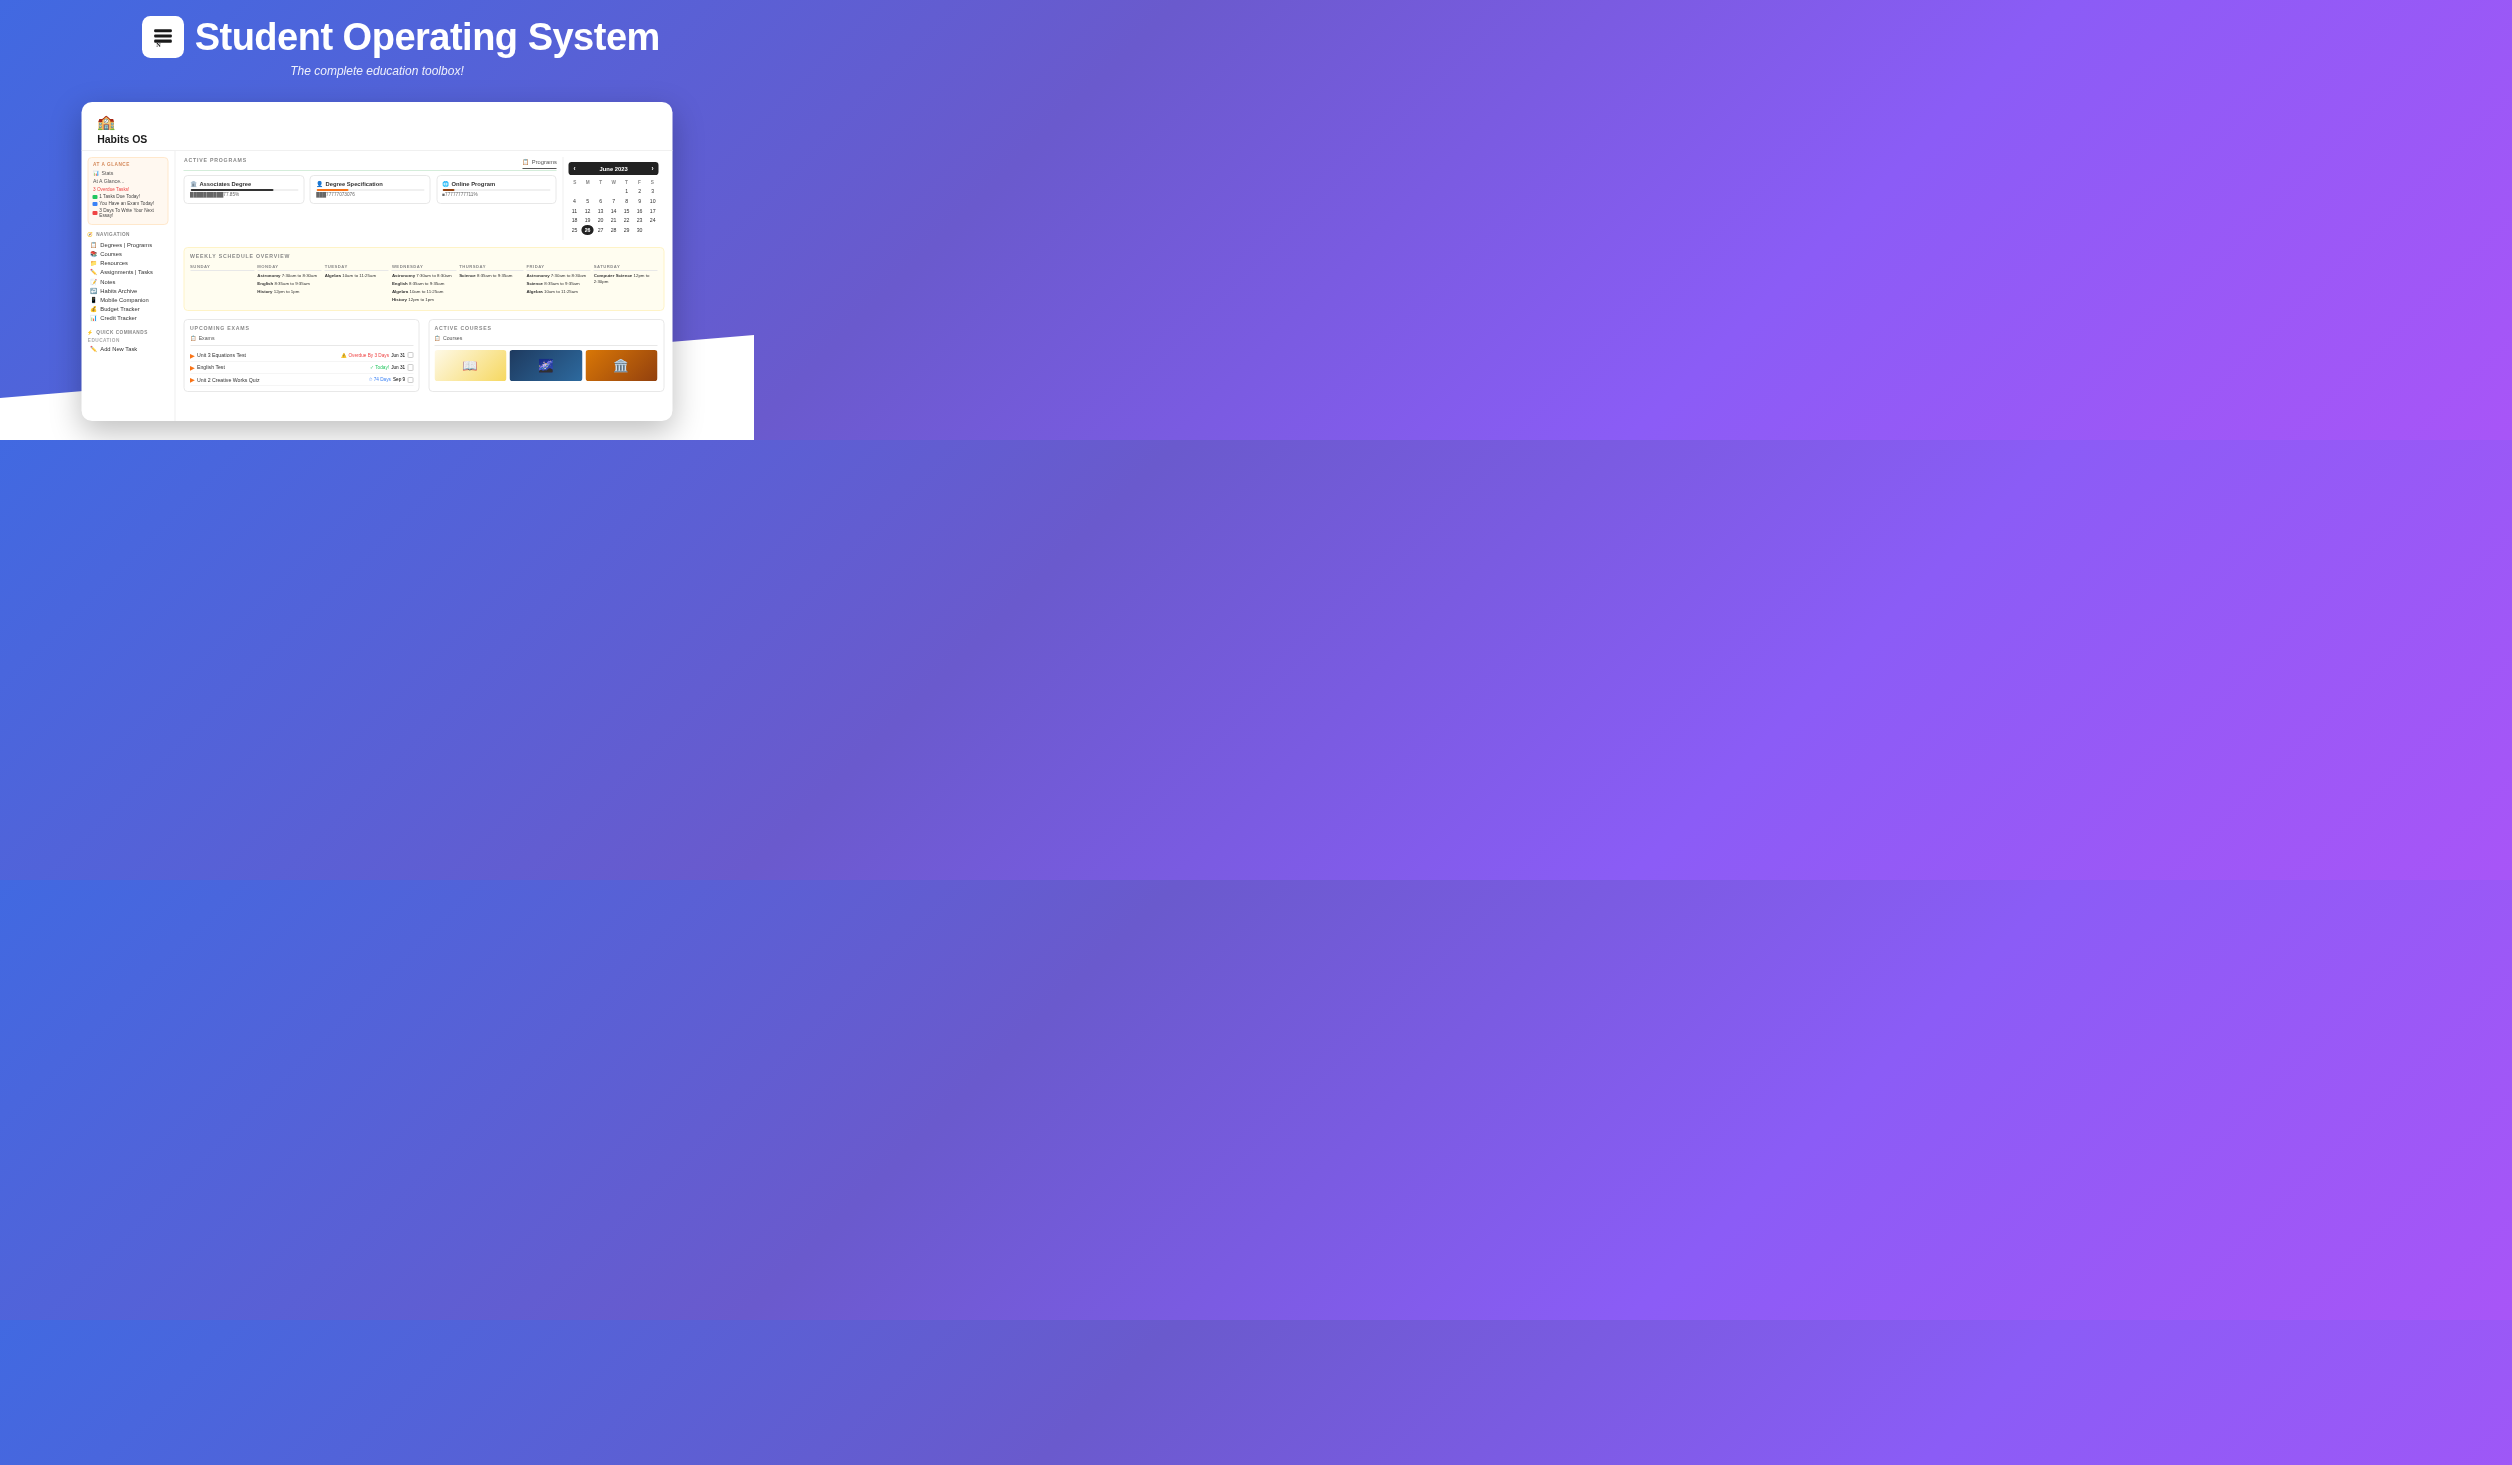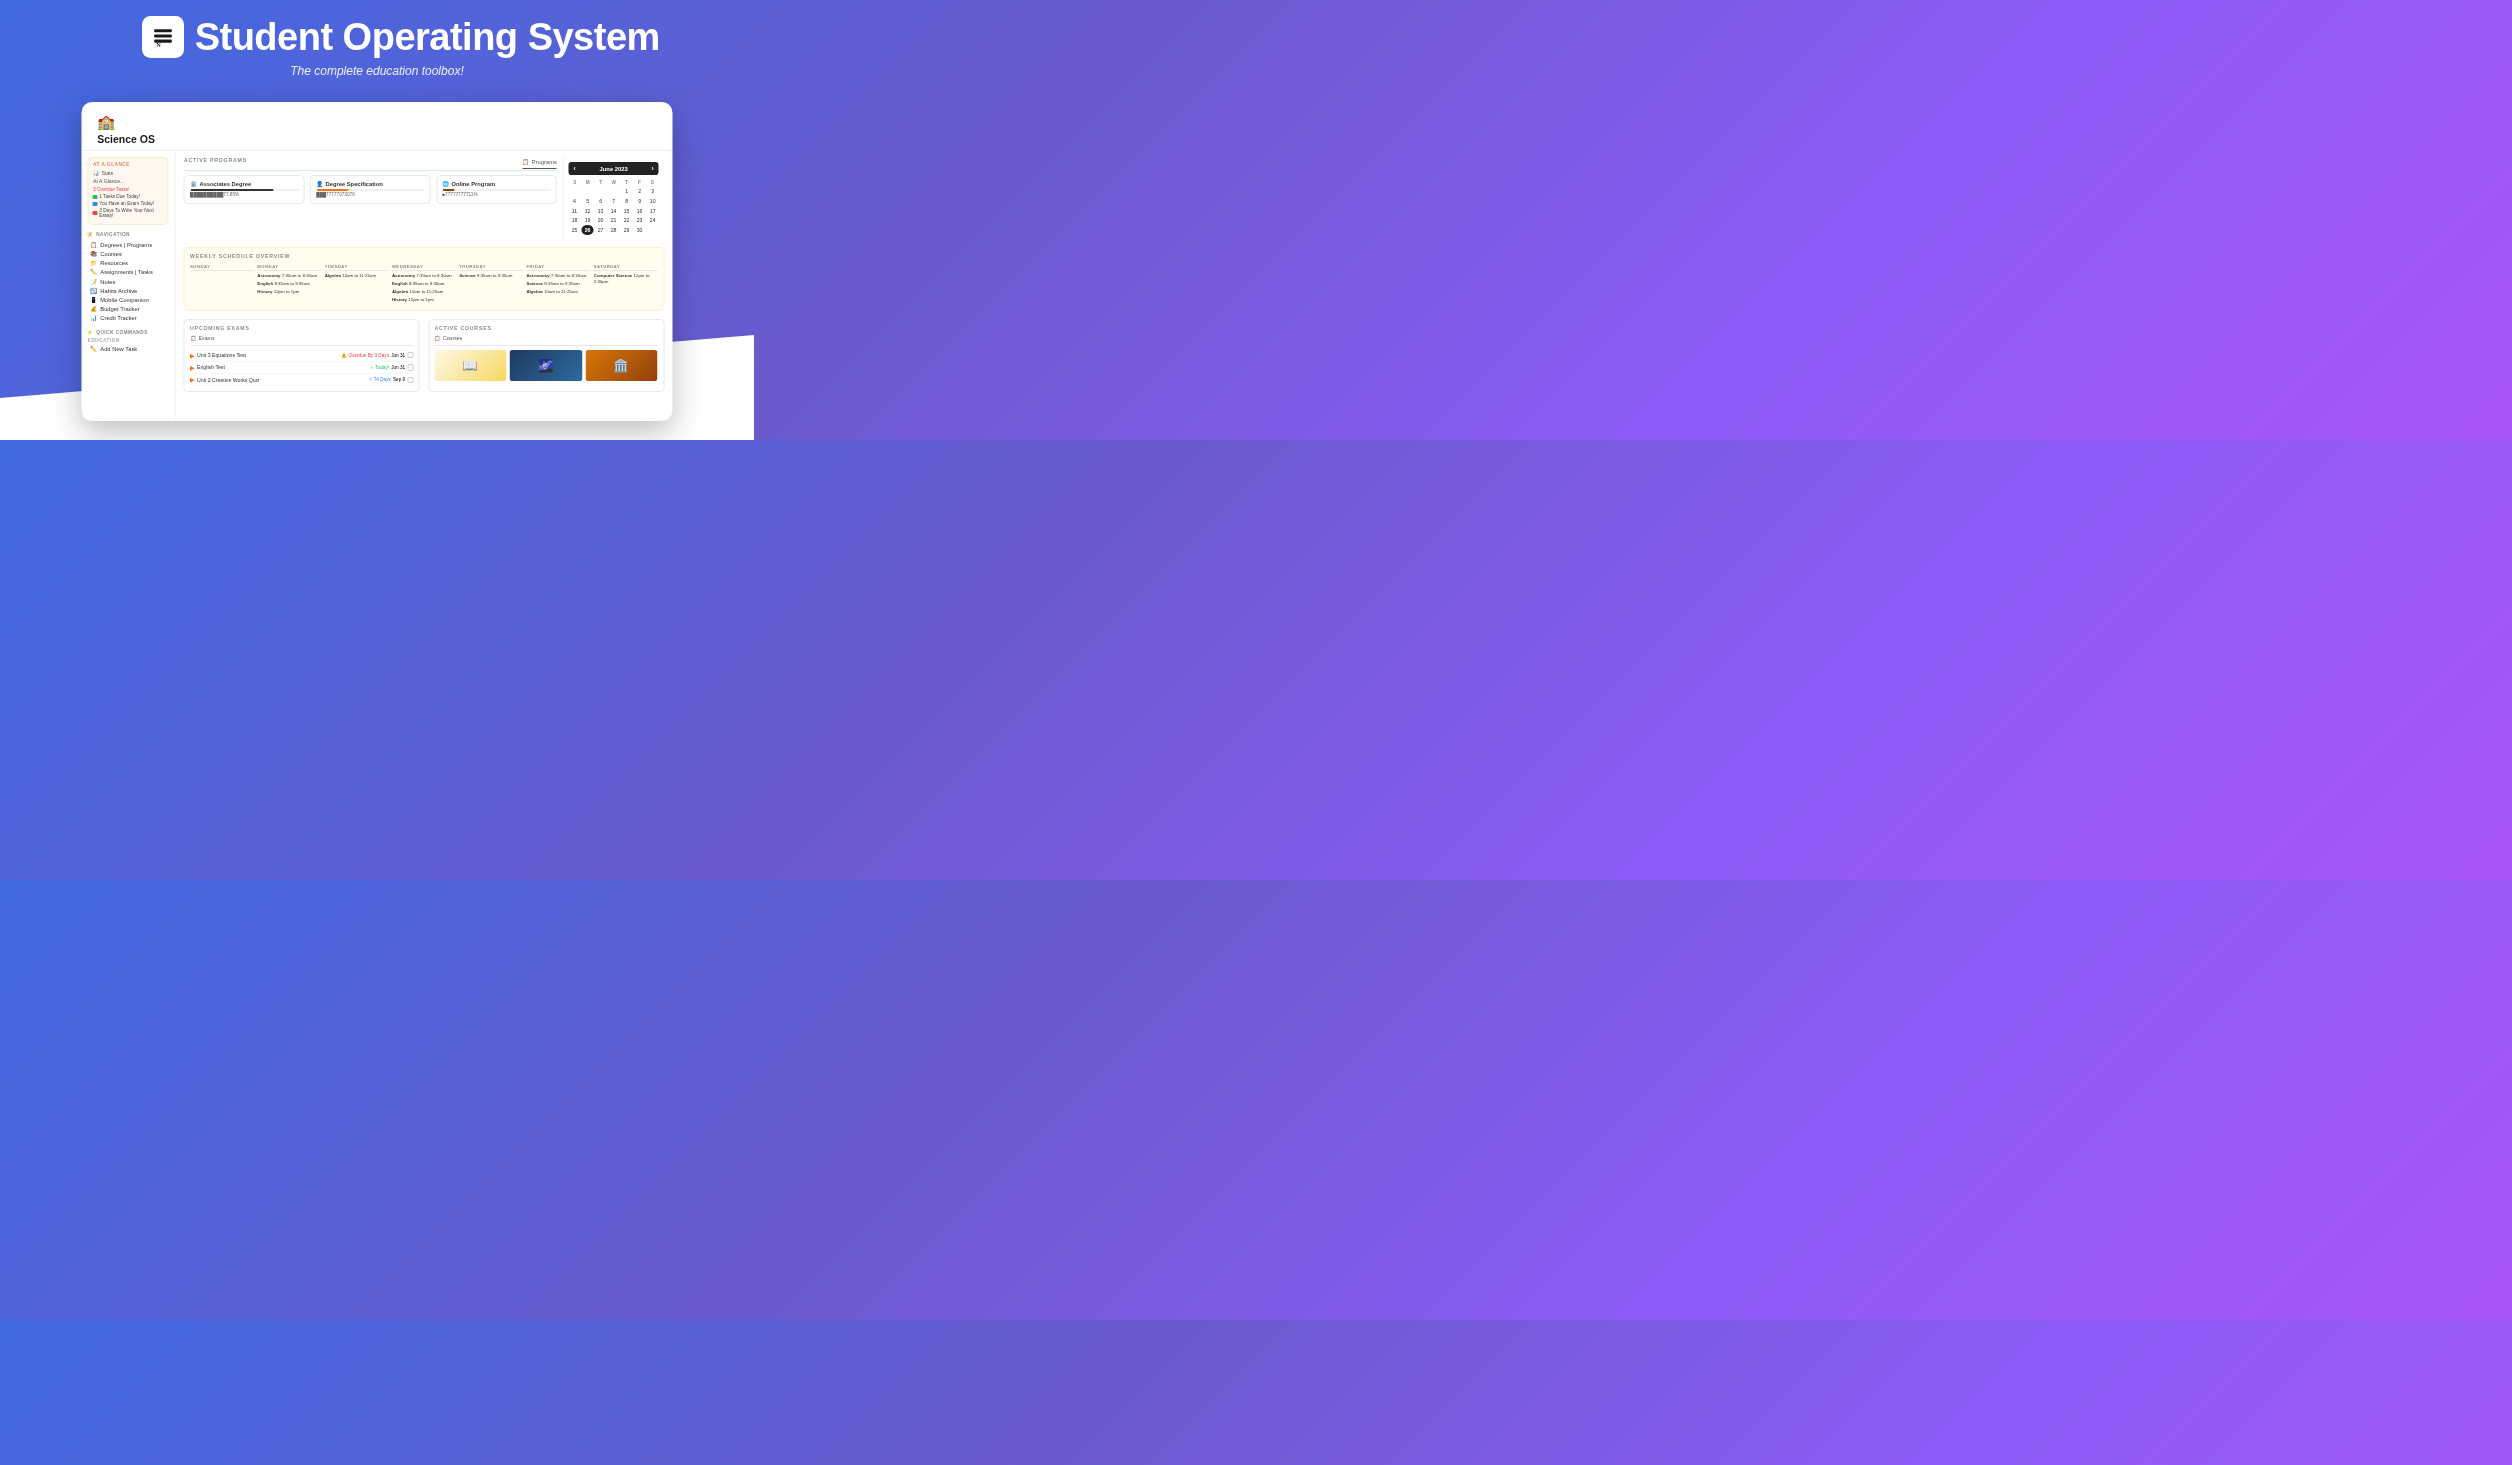--- a/index.html
+++ b/index.html
@@ -441,21 +441,21 @@
   </div>
   <p class="header-subtitle">The complete education toolbox!</p>
 </div>
 
 <div class="white-bottom"></div>
 
 <div class="ui-card">
 
   <div class="card-header">
     <div class="card-logo">🏫</div>
-    <div class="card-title">Science OS</div>
+    <div class="card-title">Habits OS</div>
   </div>
 
   <div class="card-body">
 
     <div class="sidebar">
 
       <div class="sidebar-section">
         <div class="at-glance-box">
           <div class="at-glance-title">AT A GLANCE</div>
           <div class="glance-stat">

